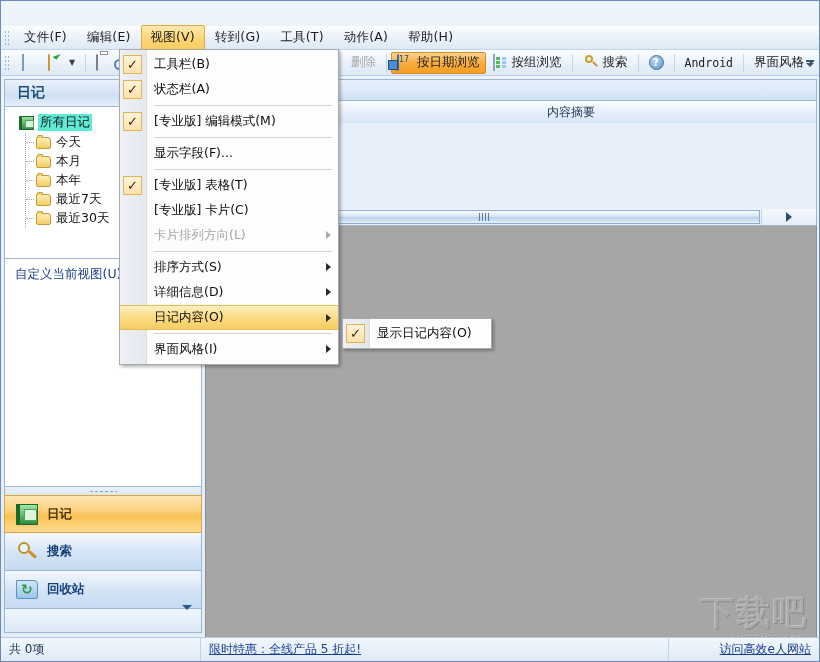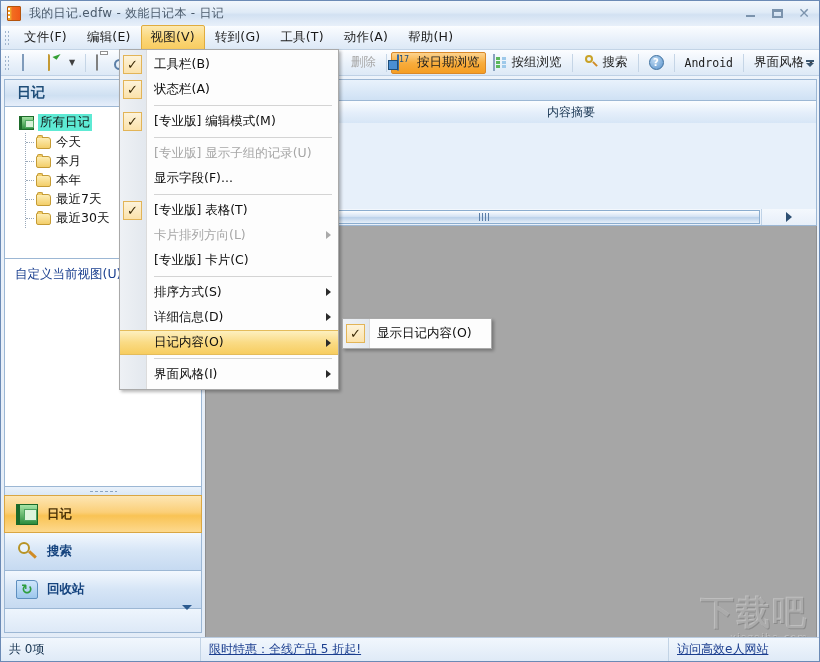--- a/index.html
+++ b/index.html
@@ -550,21 +550,21 @@
     box-sizing: border-box;
   }
   .sb-cell {
     display: flex; align-items: center;
     padding: 0 8px;
     border-right: 1px solid #c2d3e5;
     box-sizing: border-box;
   }
   .sb-cell.count { width: 200px; }
   .sb-cell.promo { flex: 1 1 auto; justify-content: flex-start; }
-  .sb-cell.site { width: 150px; justify-content: flex-start; border-right: none; }
+  .sb-cell.site { width: 150px; justify-content: flex-end; border-right: none; }
   .sb-link {
     color: #1b3e8f;
     text-decoration: underline;
     cursor: pointer;
     white-space: nowrap;
   }
 
   
   #view-menu {
     position: absolute;
@@ -651,37 +651,20 @@
     width: 26px;
     background: linear-gradient(90deg, #eef1f5, #e3e8ee);
     border-right: 1px solid #dcdcdc;
   }
 </style>
 </head>
 <body>
 
 <div id="app">
 
-  <div id="titlebar">
-    <div class="app-ico">
-        <div class="book-ico"></div>
-      </div>
-    <div class="title-text">我的日记.edfw - 效能日记本 - 日记</div>
-    <div id="win-buttons">
-      <div class="win-btn">
-          <span class="glyph-min"></span>
-        </div>
-      <div class="win-btn">
-          <span class="glyph-max"></span>
-        </div>
-      <div class="win-btn">
-          <span class="glyph-close">✕</span>
-        </div>
-    </div>
-  </div>
 
   <div id="menubar">
     <div class="grip"></div>
     <div class="menu-item">文件(F)</div>
     <div class="menu-item">编辑(E)</div>
     <div class="menu-item active">视图(V)</div>
     <div class="menu-item">转到(G)</div>
     <div class="menu-item">工具(T)</div>
     <div class="menu-item">动作(A)</div>
     <div class="menu-item">帮助(H)</div>
@@ -833,38 +816,35 @@
       <span>状态栏(A)</span>
     </div>
     <div class="mi-sep"></div>
 
     <div class="mi">
       <span class="check">✓</span>
       <span>[专业版] 编辑模式(M)</span>
     </div>
     <div class="mi-sep"></div>
 
-    <div class="mi disabled">
-      <span>[专业版] 显示子组的记录(U)</span>
-    </div>
     <div class="mi">
       <span>显示字段(F)...</span>
     </div>
     <div class="mi-sep"></div>
 
     <div class="mi">
       <span class="check">✓</span>
       <span>[专业版] 表格(T)</span>
+    </div>
+    <div class="mi">
+      <span>[专业版] 卡片(C)</span>
     </div>
     <div class="mi disabled">
       <span>卡片排列方向(L)</span>
       <span class="submenu-arrow"></span>
-    </div>
-    <div class="mi">
-      <span>[专业版] 卡片(C)</span>
     </div>
     <div class="mi-sep"></div>
 
     <div class="mi">
       <span>排序方式(S)</span>
       <span class="submenu-arrow"></span>
     </div>
     <div class="mi">
       <span>详细信息(D)</span>
       <span class="submenu-arrow"></span>

